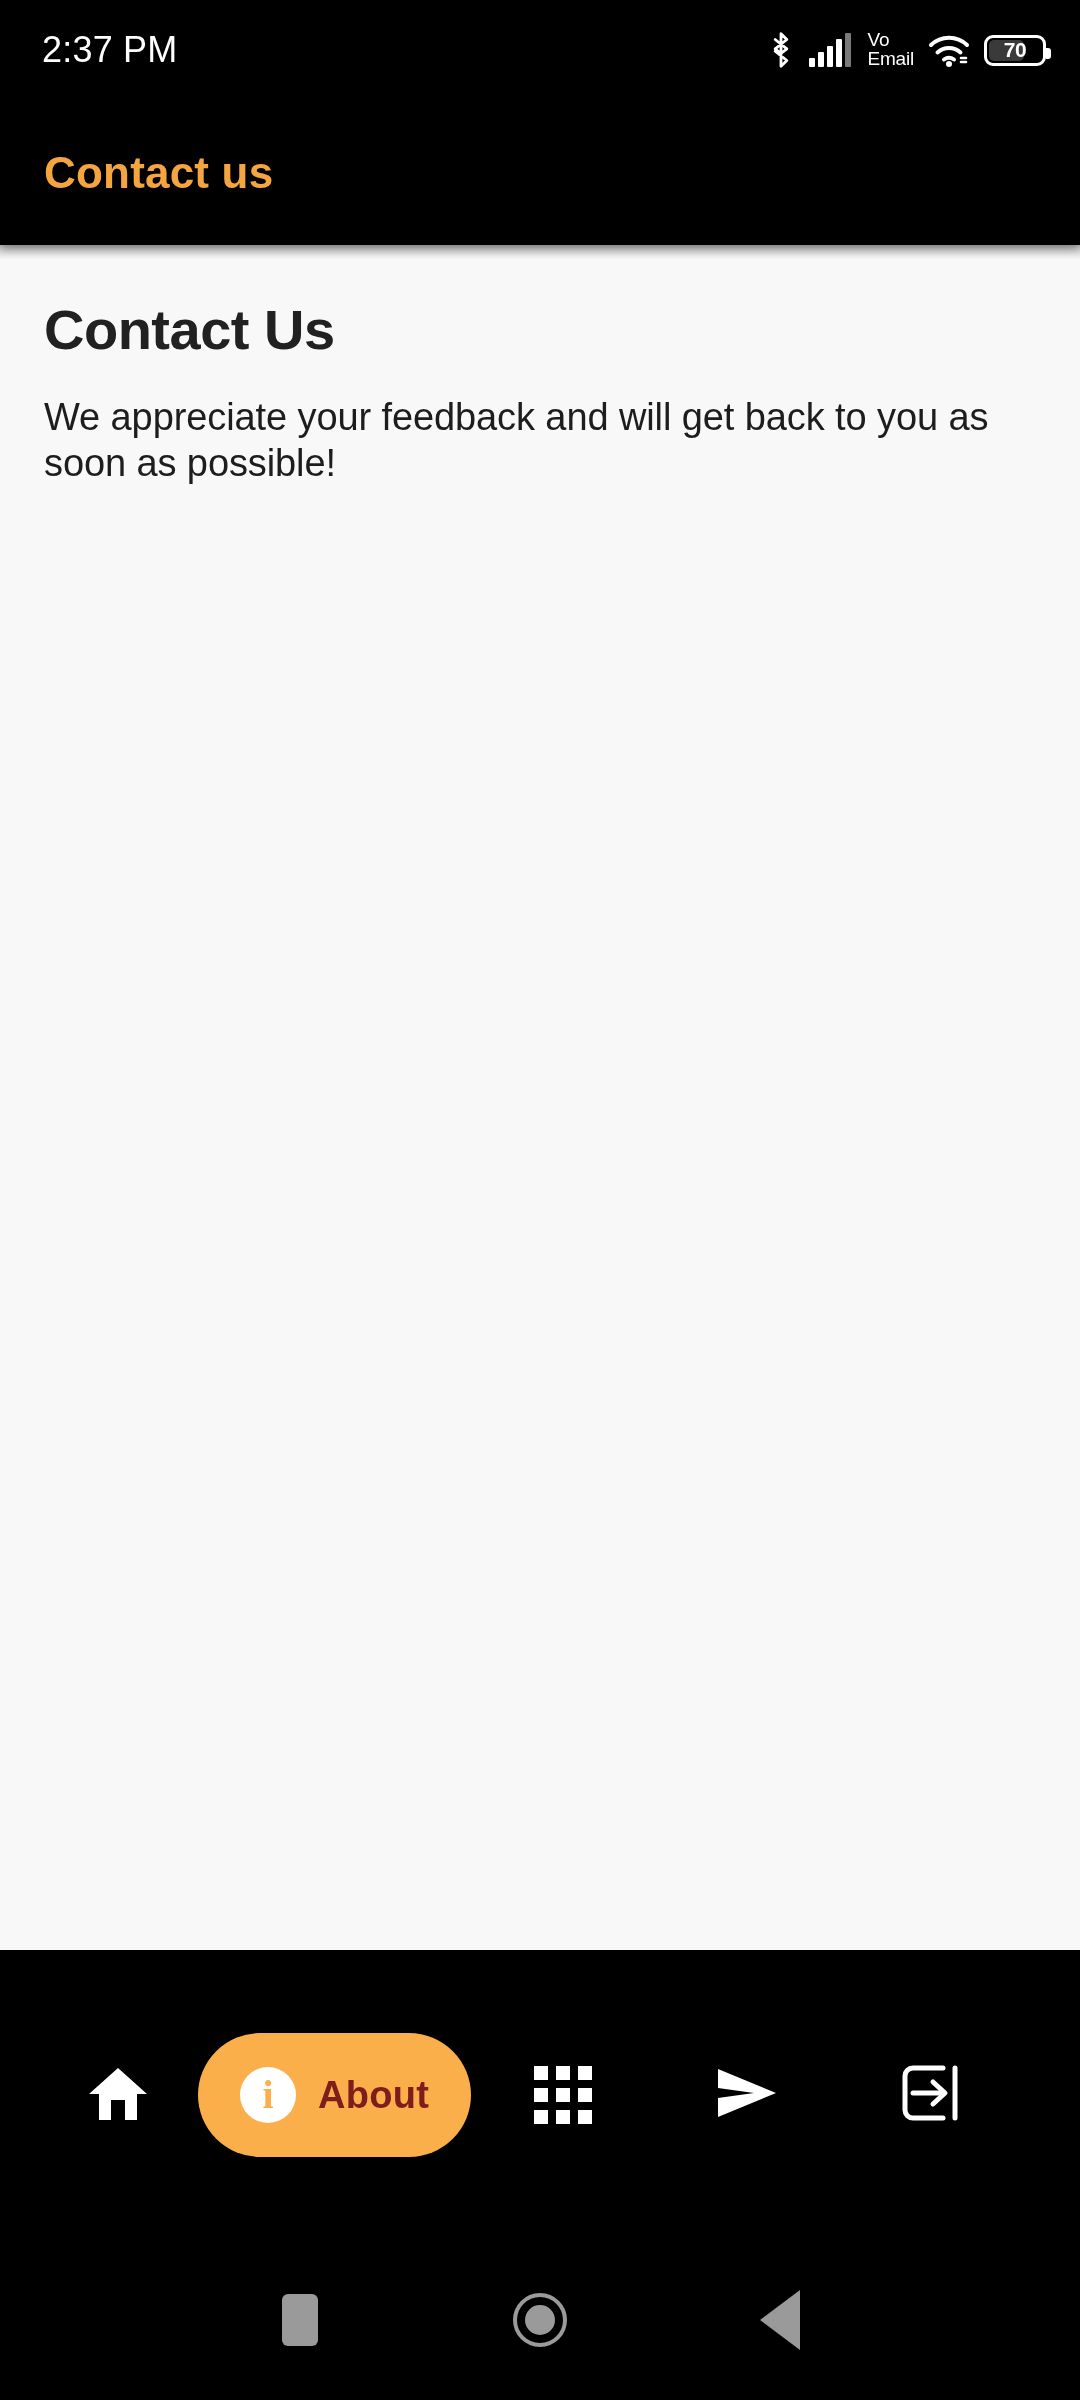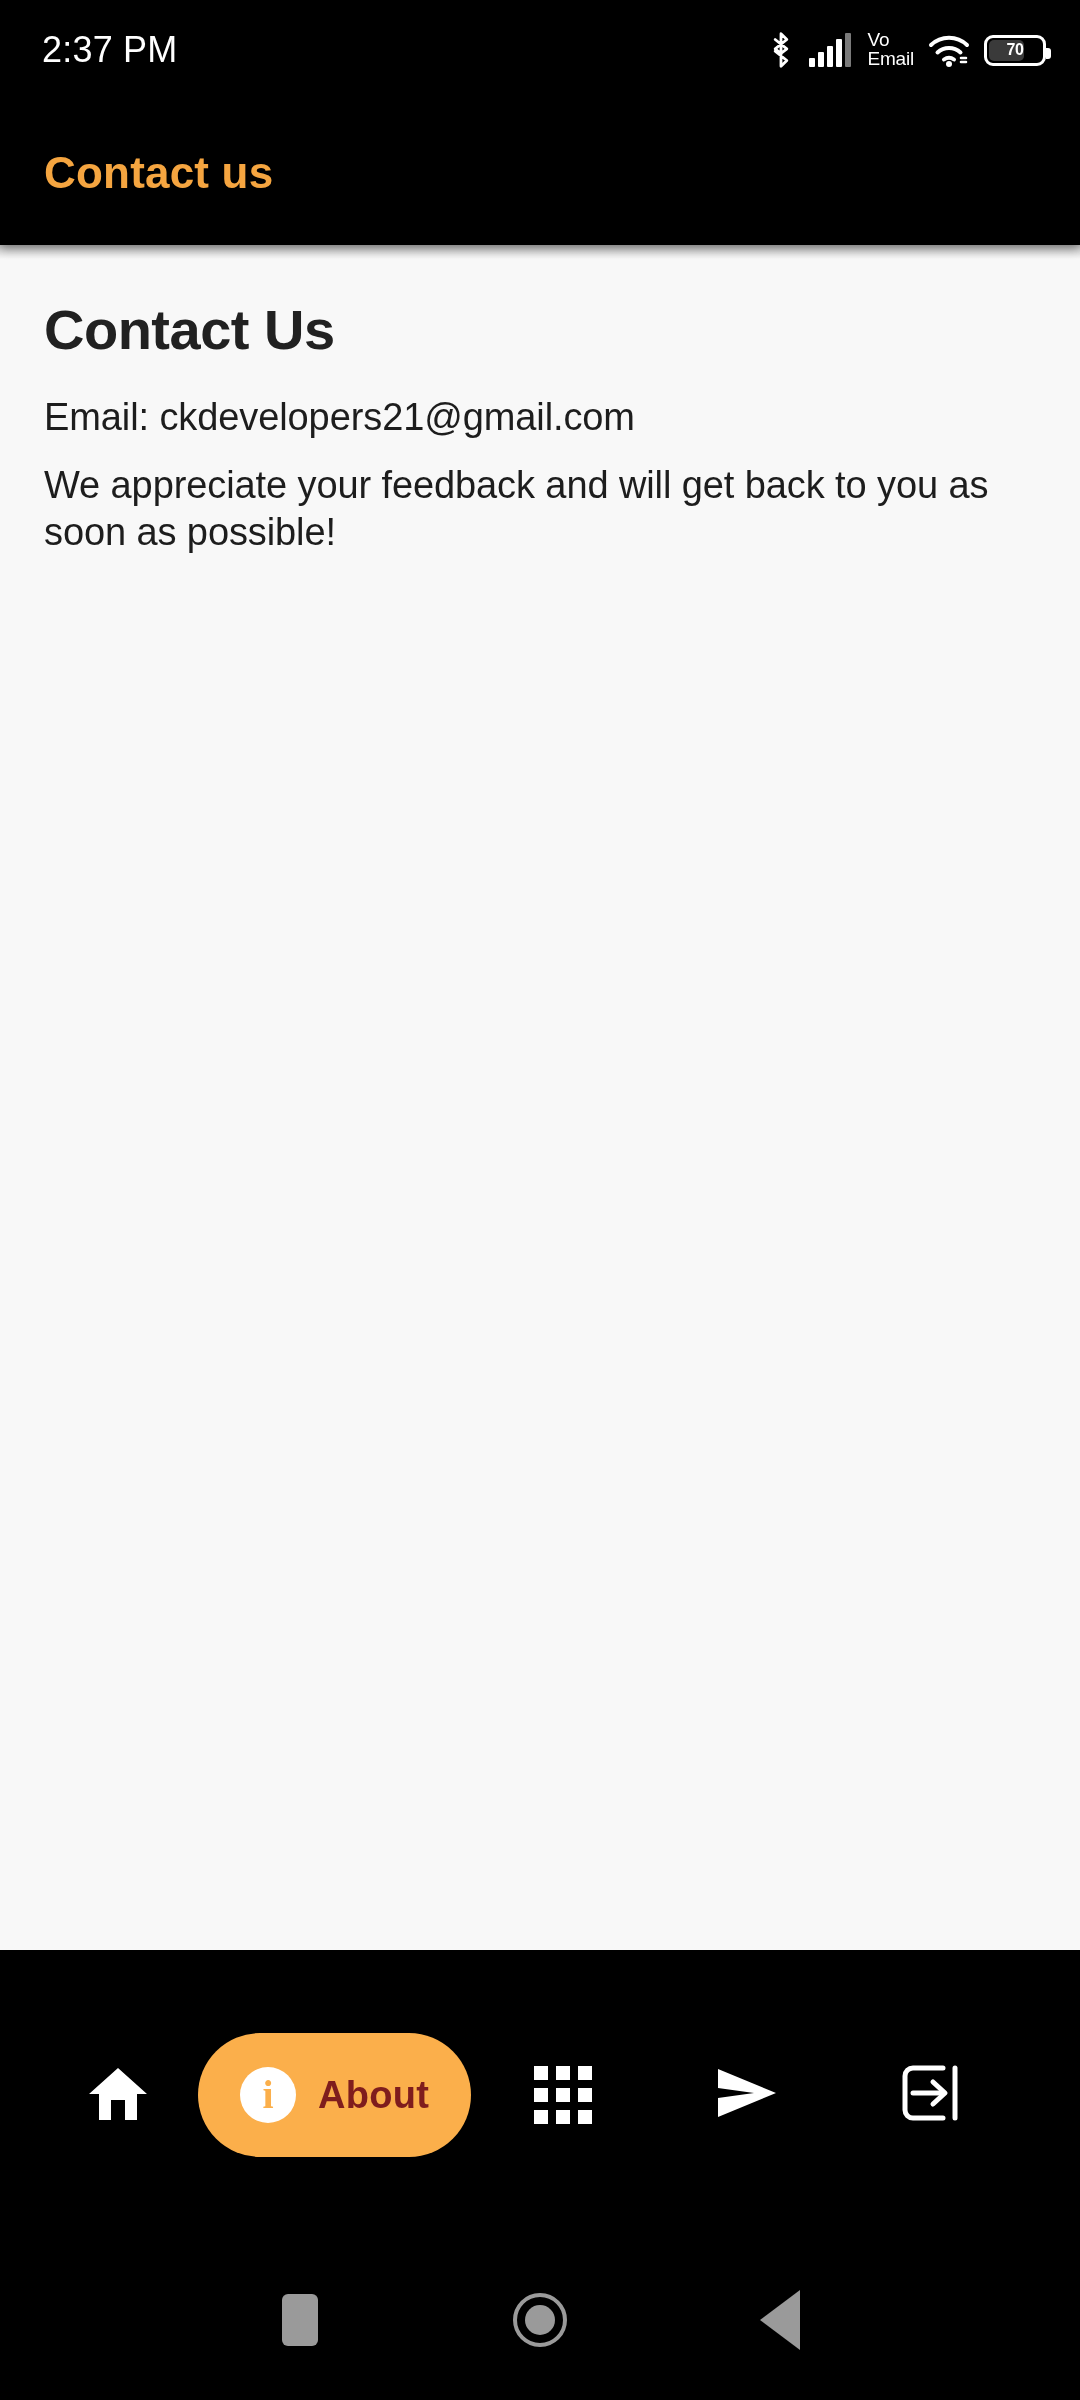--- a/index.html
+++ b/index.html
@@ -43,21 +43,21 @@
   }
   .battery::after {
     content:""; position:absolute; right:-8px; top:10px;
     width:5px; height:11px; background:#fff; border-radius:0 3px 3px 0;
   }
   .battery-fill {
     position:absolute; left:2px; top:2px; bottom:2px;
     width:calc(70% - 4px); background:#3a3a3a; border-radius:5px;
   }
   .battery-num {
-    position:relative; color:#fff; font-size:16px;
+    position:relative; color:#fff; font-size:21px;
     font-weight:700; z-index:2; letter-spacing:-.5px;
   }
 
   
   .app-bar {
     height:145px; background:#000;
     display:flex; align-items:center;
     padding:0 44px;
     flex:0 0 auto;
     position:relative; z-index:5;
@@ -210,21 +210,20 @@
   </div>
 
   <div class="app-bar">
     <div class="app-bar-title">Contact us</div>
   </div>
 
   <div class="content">
     <div class="page-title">Contact Us</div>
 
 
-    <div class="para">Email: ckdevelopers21@gmail.com</div>
 
     <div class="para gap-big">We appreciate your feedback and will get back to you as soon as possible!</div>
   </div>
 
   <div class="bottom-nav">
 
     <div class="nav-item home">
       <span>
         <svg width="62" height="58" viewBox="0 0 62 58">
           <path d="M31 4 L60 30 L50 30 L50 56 L38 56 L38 36 L24 36 L24 56 L12 56 L12 30 L2 30 Z" fill="#fff"></path>

